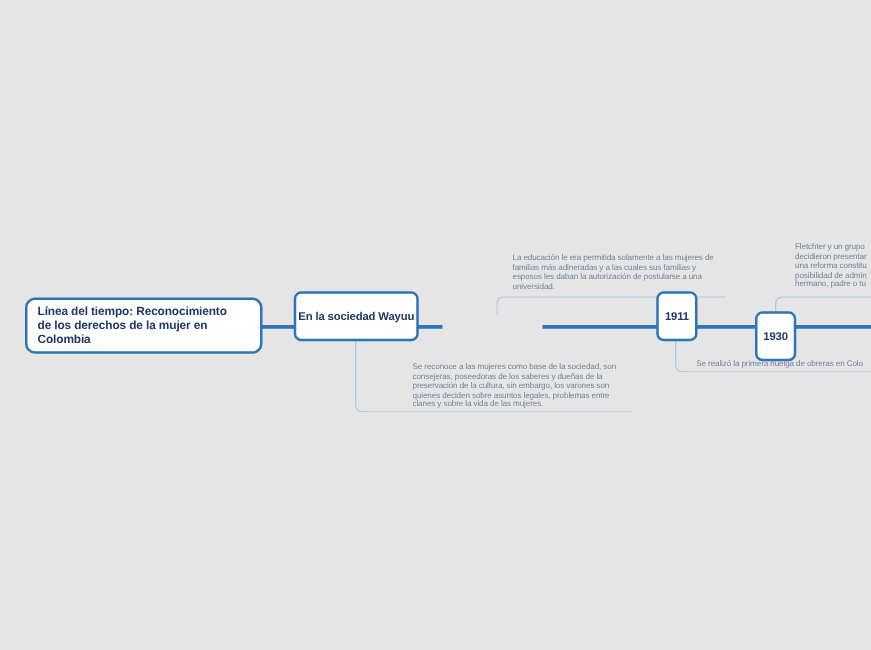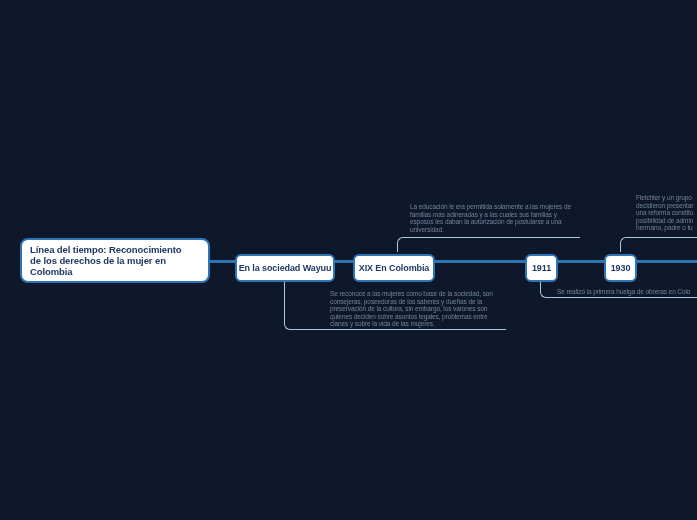--- a/index.html
+++ b/index.html
@@ -1,21 +1,21 @@
 <!DOCTYPE html>
 <html><head>
 <meta charset="utf-8">
 <style>
   * { margin: 0; padding: 0; box-sizing: border-box; }
   html, body { background: #ffffff; }
   #canvas {
     position: relative;
     width: 697px;
     height: 520px;
-    background: #0f172a;
+    background: #e5e5e5;
     overflow: hidden;
     font-family: "Liberation Sans", sans-serif;
     padding-left: 16px;
   }
   
   .trunk {
     position: absolute;
     top: 260px;
     height: 3px;
     background: #2e75b6;
@@ -28,38 +28,38 @@
     border-radius: 6px;
     color: #1f3864;
     font-weight: bold;
     display: flex;
     align-items: center;
     justify-content: center;
     white-space: nowrap;
     letter-spacing: -0.1px;
   }
   .node.small {
-    top: 254px;
-    height: 28px;
+    top: 233px;
+    height: 40px;
     font-size: 9px;
   }
   #root-node {
     left: 20px; top: 238px;
     width: 190px; height: 45px;
     border-radius: 8px;
     font-size: 9.5px;
     line-height: 11px;
     white-space: pre-line;
     justify-content: flex-start;
     padding-left: 8px;
   }
   #node-wayuu { left: 235px; width: 100px; }
   #node-xix   { left: 353px; width: 82px; }
   #node-1920  { left: 525px; width: 33px; }
-  #node-1930  { left: 604px; width: 33px; }
+  #node-1930  { left: 604px; width: 33px; margin-top: 16px; }
   #trunk-1 { left: 209px; width: 27px; }
   #trunk-2 { left: 334px; width: 20px; }
   #trunk-3 { left: 434px; width: 92px; }
   #trunk-4 { left: 557px; width: 48px; }
   #trunk-5 { left: 636px; width: 61px; }
   
   .elbow { position: absolute; }
   .elbow.up {
     border-left: 1.5px solid #aac8e4;
     border-top: 1.5px solid #aac8e4;
@@ -102,21 +102,20 @@
   <div class="elbow up" id="elbow-xix"></div>
   <div class="elbow down" id="elbow-wayuu"></div>
   <div class="elbow down" id="elbow-1920"></div>
   <div class="elbow up" id="elbow-1930"></div>
 
   <div class="node" id="root-node">Línea del tiempo: Reconocimiento
 de los derechos de la mujer en
 Colombia</div>
 
   <div class="node small" id="node-wayuu">En la sociedad Wayuu</div>
-  <div class="node small" id="node-xix">XIX En Colombia</div>
   <div class="node small" id="node-1920">1911</div>
   <div class="node small" id="node-1930">1930</div>
 
   <div class="note" id="note-xix">La educación le era permitida solamente a las mujeres de
 familias más adineradas y a las cuales sus familias y
 esposos les daban la autorización de postularse a una
 universidad.</div>
   <div class="note" id="note-wayuu">Se reconoce a las mujeres como base de la sociedad, son
 consejeras, poseedoras de los saberes y dueñas de la
 preservación de la cultura, sin embargo, los varones son

